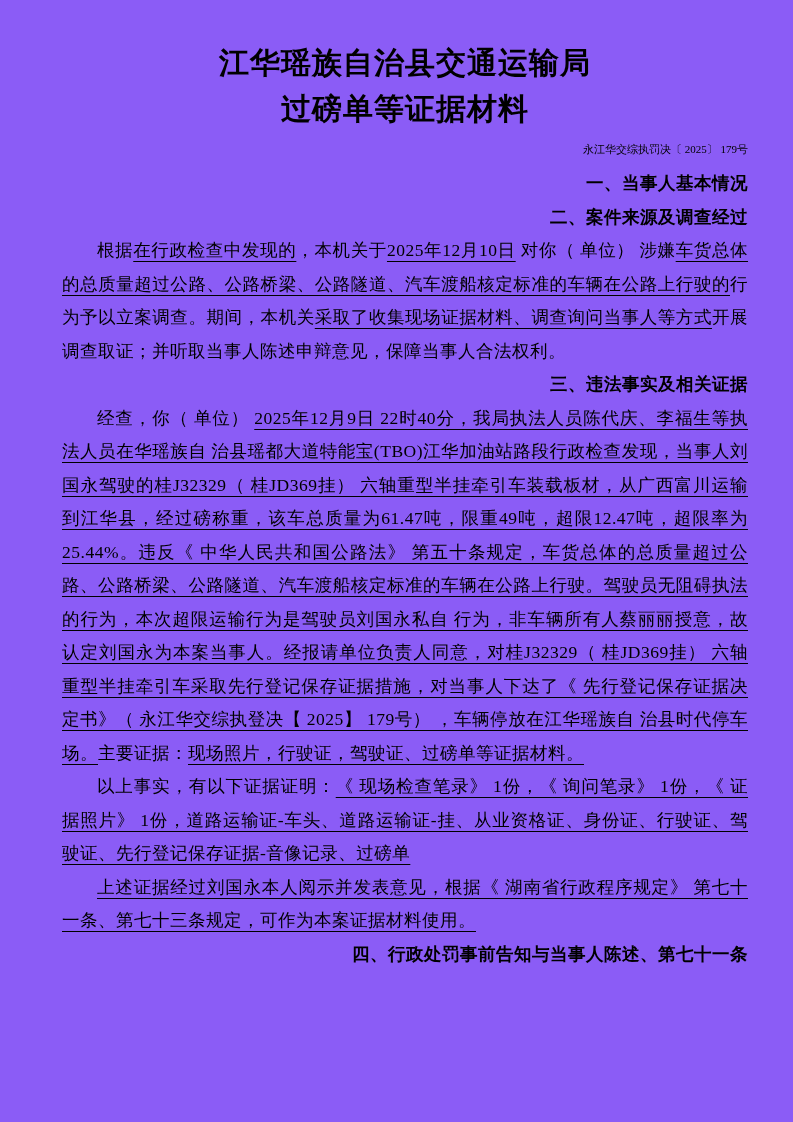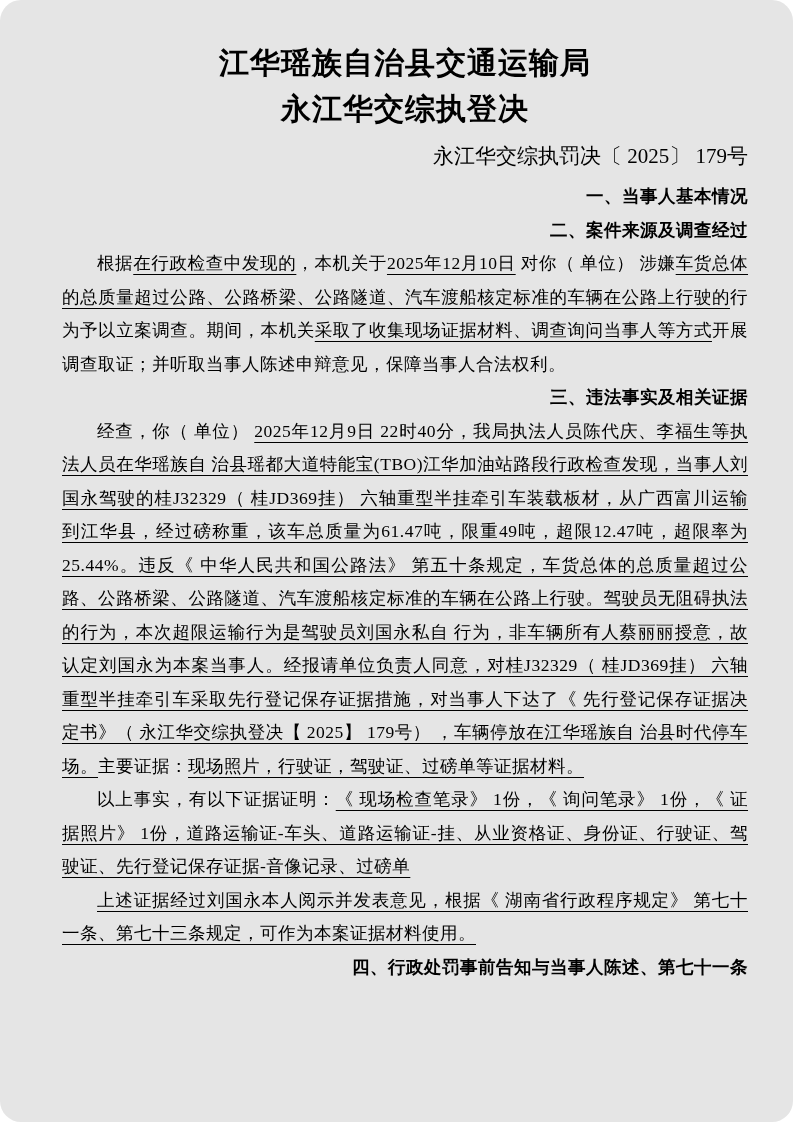--- a/index.html
+++ b/index.html
@@ -1,39 +1,38 @@
 <!DOCTYPE html>
 <html><head>
 <meta charset="utf-8">
 <style>
   html, body { margin: 0; padding: 0; background: #ffffff; }
   .page {
     position: relative;
     width: 793px;
     height: 1122px;
     margin: 0 auto;
-    background: #e5e5e5;
+    background: #8b5cf6;
     box-sizing: border-box;
     padding: 40px 45px 0 62px;
     color: #000000;
     overflow: hidden;
-    border-radius: 21px;
   }
   .doc-title {
     font-family: "Liberation Sans", sans-serif;
     font-weight: 900;
     font-size: 30px;
     line-height: 46px;
     text-align: center;
     letter-spacing: 1px;
     color: #000;
   }
   .doc-number {
     font-family: "Liberation Serif", serif;
-    font-size: 21px;
+    font-size: 11px;
     text-align: right;
     margin-top: 10px;
     margin-bottom: 10px;
     color: #000;
   }
   .doc-body {
     font-family: "Liberation Serif", serif;
     font-size: 17.5px;
     line-height: 33.5px;
     text-align: justify;
@@ -68,21 +67,21 @@
     font-size: 15px;
     letter-spacing: 3px;
     color: #000;
   }
 </style>
 </head>
 <body>
 
 <div class="page">
   <div class="doc-title">江华瑶族自治县交通运输局</div>
-  <div class="doc-title">永江华交综执登决</div>
+  <div class="doc-title">过磅单等证据材料</div>
   <div class="doc-number">永江华交综执罚决〔 2025〕 179号</div>
   <div class="doc-body">
       <div class="section-heading">一、当事人基本情况</div>
       <div class="section-heading">二、案件来源及调查经过</div>
       <p><span>根据</span><span class="u">在行政检查中发现的</span><span>，本机关于</span><span class="u">2025年12月10日</span><span> 对你（ 单位） 涉嫌</span><span class="u">车货总体的总质量超过公路、公路桥梁、公路隧道、汽车渡船核定标准的车辆在公路上行驶的</span><span>行为予以立案调查。期间，本机关</span><span class="u">采取了收集现场证据材料、调查询问当事人等方式</span><span>开展调查取证；并听取当事人陈述申辩意见，保障当事人合法权利。</span></p>
       <div class="section-heading">三、违法事实及相关证据</div>
       <p><span>经查，你（ 单位） </span><span class="u">2025年12月9日 22时40分，我局执法人员陈代庆、李福生等执法人员在华瑶族自 治县瑶都大道特能宝(TBO)江华加油站路段行政检查发现，当事人刘国永驾驶的桂J32329（ 桂JD369挂） 六轴重型半挂牵引车装载板材，从广西富川运输到江华县，经过磅称重，该车总质量为61.47吨，限重49吨，超限12.47吨，超限率为25.44%。违反《 中华人民共和国公路法》 第五十条规定，车货总体的总质量超过公路、公路桥梁、公路隧道、汽车渡船核定标准的车辆在公路上行驶。驾驶员无阻碍执法的行为，本次超限运输行为是驾驶员刘国永私自 行为，非车辆所有人蔡丽丽授意，故认定刘国永为本案当事人。经报请单位负责人同意，对桂J32329（ 桂JD369挂） 六轴重型半挂牵引车采取先行登记保存证据措施，对当事人下达了《 先行登记保存证据决定书》（ 永江华交综执登决【 2025】 179号） ，车辆停放在江华瑶族自 治县时代停车场。</span><span>主要证据：</span><span class="u">现场照片，行驶证，驾驶证、过磅单等证据材料。</span></p>
       <p><span>以上事实，有以下证据证明：</span><span class="u">《 现场检查笔录》 1份，《 询问笔录》 1份，《 证据照片》 1份，道路运输证-车头、道路运输证-挂、从业资格证、身份证、行驶证、驾驶证、先行登记保存证据-音像记录、过磅单</span></p>
       <p><span class="u">上述证据经过刘国永本人阅示并发表意见，根据《 湖南省行政程序规定》 第七十一条、第七十三条规定，可作为本案证据材料使用。</span></p>
       <div class="section-heading">四、行政处罚事前告知与当事人陈述、第七十一条</div>

